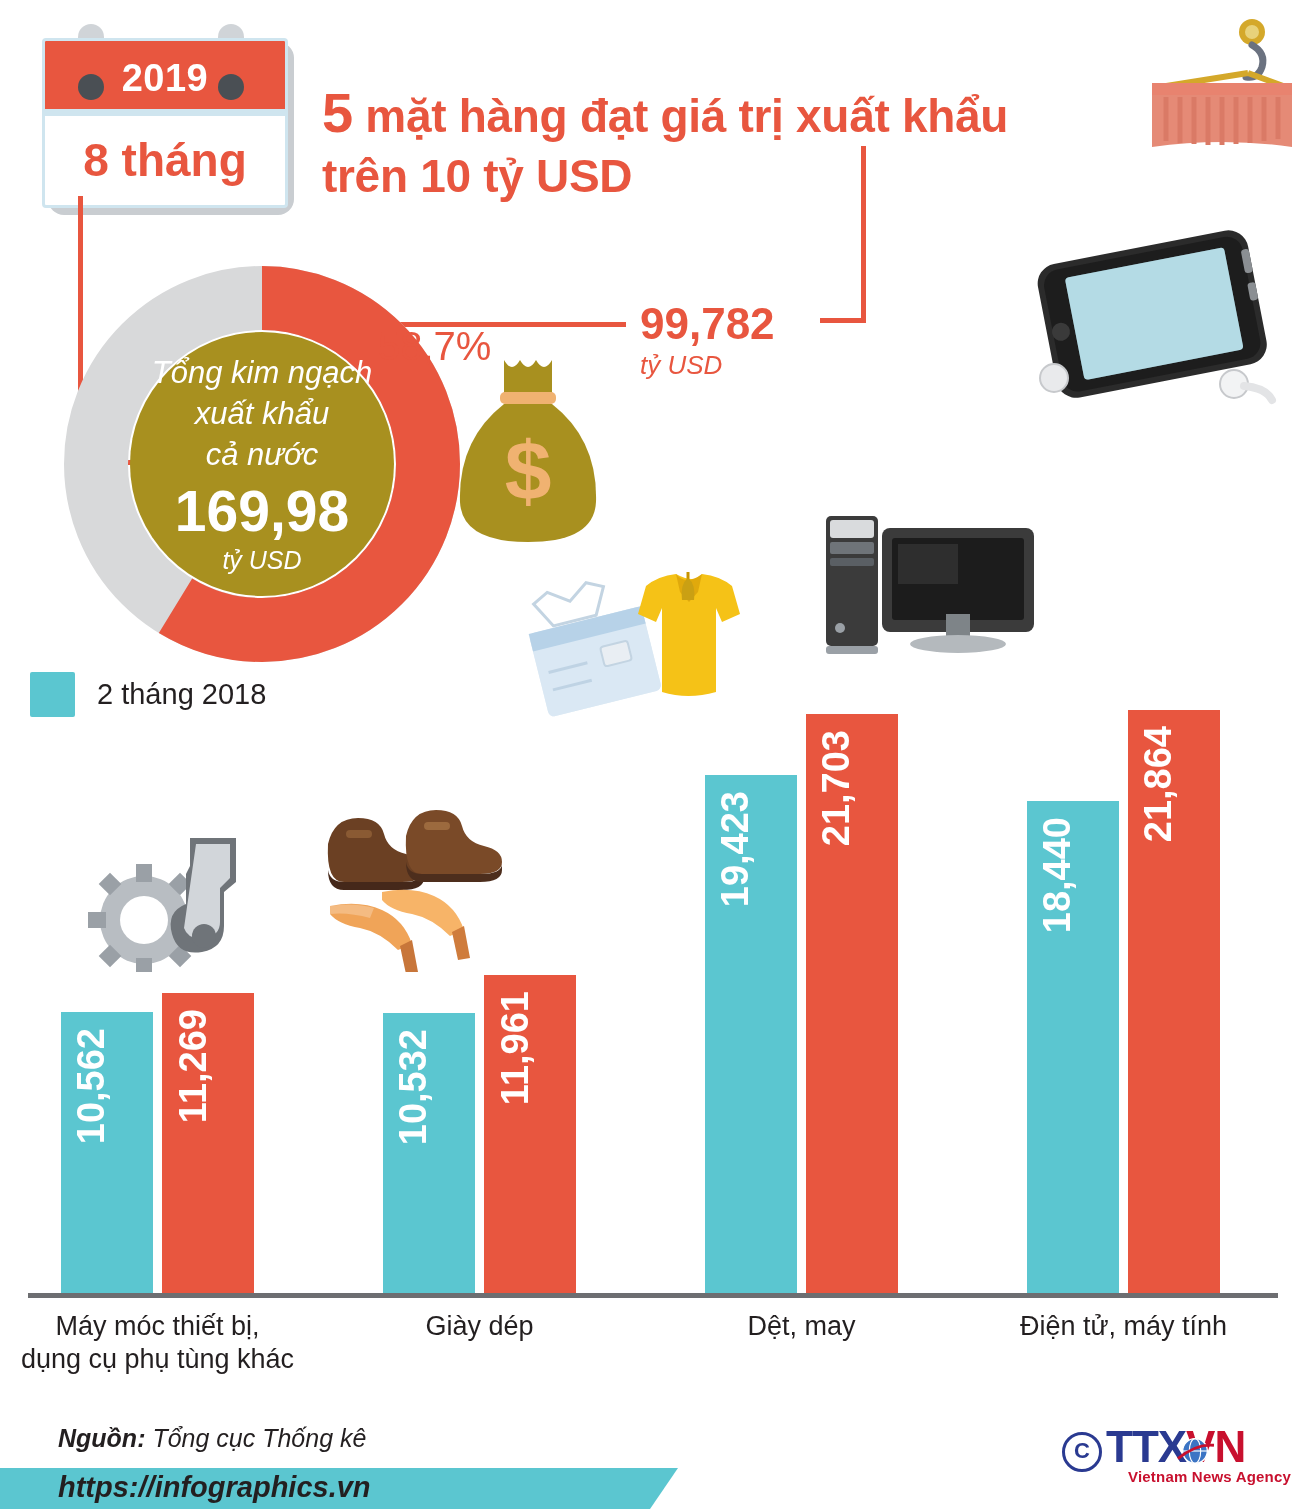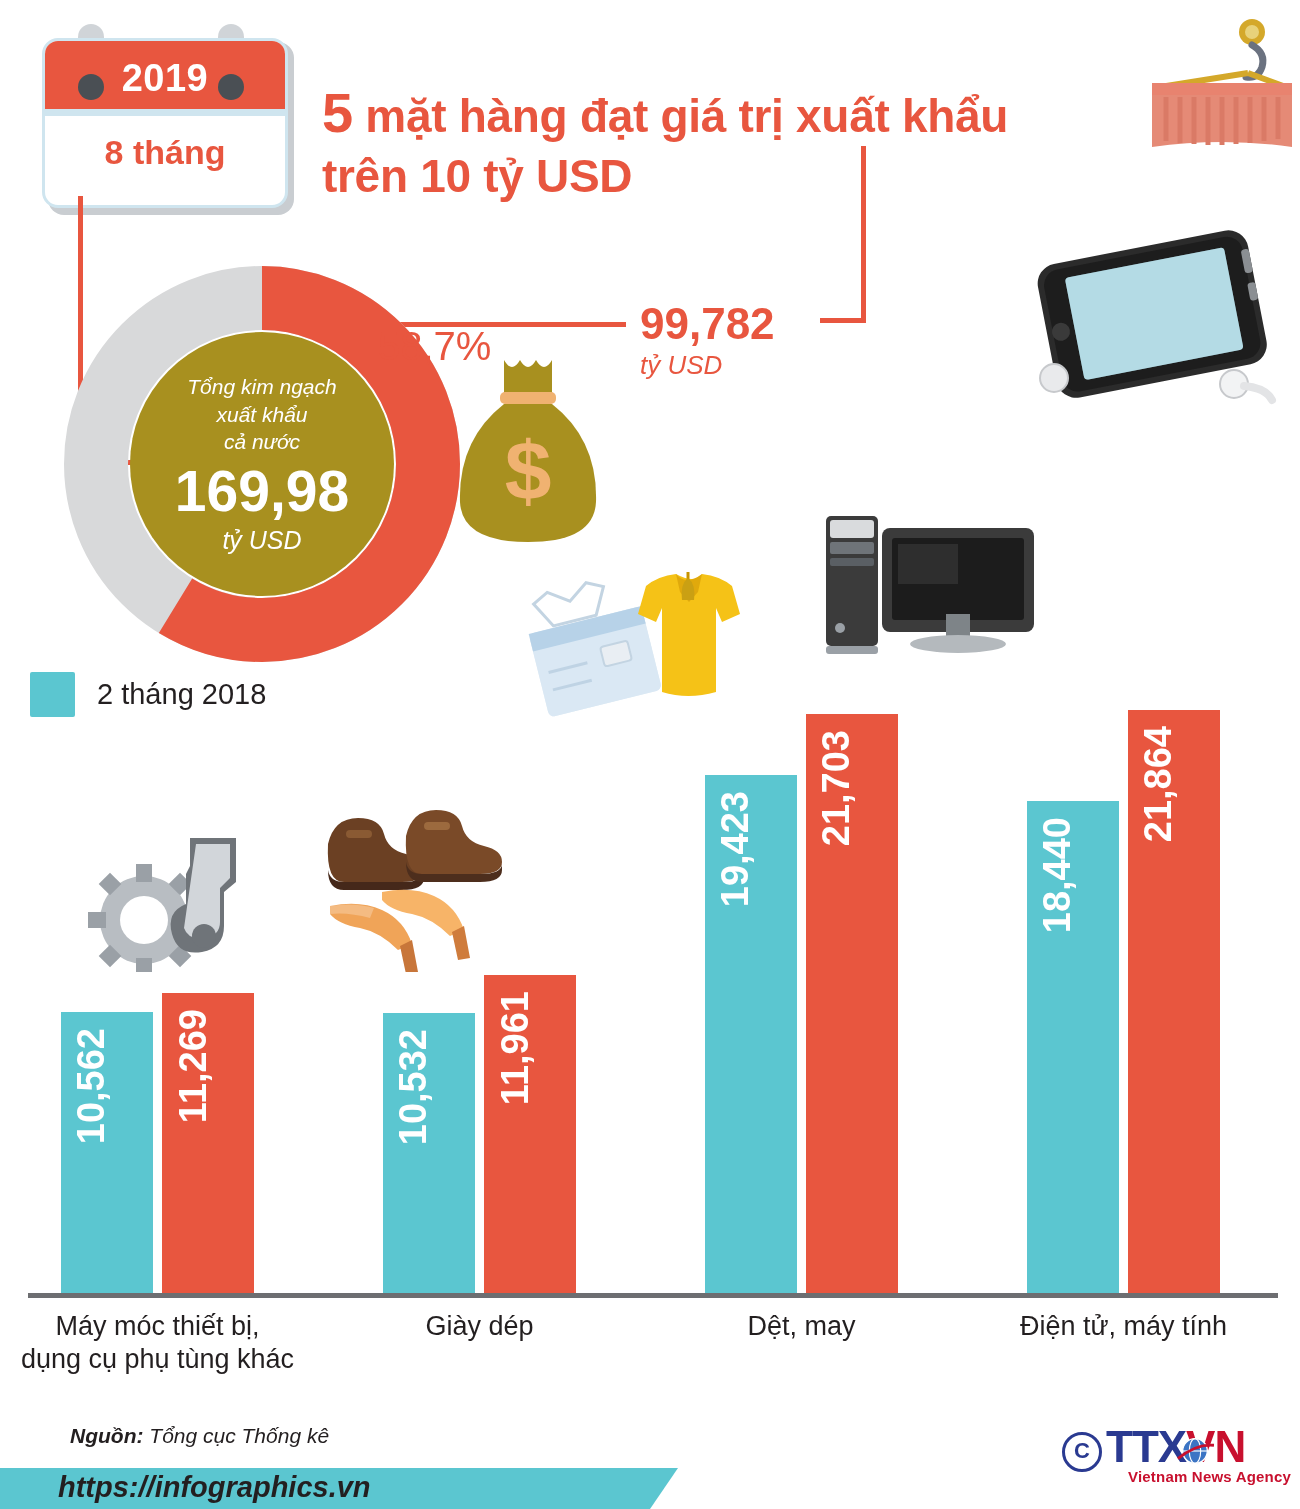--- a/index.html
+++ b/index.html
@@ -11,25 +11,25 @@
     position:relative;
     width:1300px;
     height:1509px;
     background:#ffffff;
     overflow:hidden;
   }
 
   
   .cal-wrap{position:absolute;left:42px;top:30px;width:252px;height:185px;}
   .cal-shadow{position:absolute;left:6px;top:12px;width:246px;height:173px;border-radius:16px;background:#c9cdd1;}
-  .cal-body{position:absolute;left:0;top:8px;width:246px;height:170px;border-radius:16px;background:#ffffff;border:3px solid #cfe5ef;box-sizing:border-box;overflow:hidden;}
+  .cal-body{position:absolute;left:0;top:8px;width:246px;height:170px;border-radius:4px;background:#ffffff;border:3px solid #cfe5ef;box-sizing:border-box;overflow:hidden;}
   .cal-head{position:absolute;left:0;top:0;width:100%;height:68px;background:#e8563f;}
   .cal-sub{position:absolute;left:0;top:68px;width:100%;height:7px;background:#cfe5ef;}
   .cal-year{position:absolute;left:0;top:16px;width:100%;text-align:center;color:#fff;font-size:38px;font-weight:bold;letter-spacing:.5px;}
-  .cal-month{position:absolute;left:0;top:92px;width:100%;text-align:center;color:#e8563f;font-size:34px;font-weight:bold;}
+  .cal-month{position:absolute;left:0;top:92px;width:100%;text-align:center;color:#e8563f;font-size:46px;font-weight:bold;}
   .ring{position:absolute;width:26px;height:62px;border-radius:13px;background:#d0d4d8;top:-6px;}
   .ring.l{left:36px;}
   .ring.r{left:176px;}
   .ring-dot{position:absolute;width:26px;height:26px;border-radius:50%;background:#4a4f54;top:44px;}
   .ring-dot.l{left:36px;}
   .ring-dot.r{left:176px;}
 
   
   .title{
     position:absolute;left:322px;top:78px;width:830px;
@@ -46,21 +46,21 @@
   .callout-pct{position:absolute;left:378px;top:276px;color:#e8563f;font-size:40px;font-weight:normal;margin-top:48px;}
   .callout-val{position:absolute;left:640px;top:302px;color:#e8563f;text-align:left;}
   .callout-val .num{font-size:44px;font-weight:bold;line-height:1;}
   .callout-val .unit{font-size:26px;font-style:italic;line-height:1.5;}
 
   .donut-center-text{
     position:absolute;left:0;top:0;width:396px;height:396px;
     display:flex;flex-direction:column;align-items:center;justify-content:center;
     color:#ffffff;font-style:italic;pointer-events:none;
   }
-  .donut-center-text .l{font-size:21px;line-height:1.32;}
+  .donut-center-text .l{font-size:31px;line-height:1.32;}
   .donut-center-text .v{font-size:57px;font-weight:bold;font-style:normal;line-height:1.18;margin-top:2px;}
   .donut-center-text .u{font-size:25px;line-height:1.2;}
 
   
   .moneybag{position:absolute;left:452px;top:352px;width:150px;height:200px;}
 
   
   .legend{position:absolute;left:30px;top:672px;}
   .legend-row{display:flex;align-items:center;margin-bottom:32px;}
   .legend-sw{width:45px;height:45px;border-radius:2px;}
@@ -73,21 +73,21 @@
     position:absolute;top:16px;left:50%;
     transform:translateX(-50%) rotate(-90deg);
     transform-origin:top left;
     color:#ffffff;font-weight:bold;font-size:38px;white-space:nowrap;
   }
   .axis{position:absolute;left:28px;top:1293px;width:1250px;height:5px;background:#6d6e71;}
 
   .cat{position:absolute;text-align:center;font-size:27px;color:#231f20;line-height:1.22;}
 
   
-  .src{position:absolute;left:70px;top:1424px;font-size:21px;font-style:italic;color:#231f20;}
+  .src{position:absolute;left:58px;top:1424px;font-size:25px;font-style:italic;color:#231f20;}
   .src b{font-weight:bold;}
   .urlbar{position:absolute;left:0;top:1468px;width:650px;height:41px;background:#5bc6d0;}
   .urlbar:after{content:"";position:absolute;right:-28px;top:0;border-top:41px solid #5bc6d0;border-right:28px solid transparent;}
   .urltx{position:absolute;left:58px;top:1471px;font-size:29px;font-style:italic;font-weight:bold;color:#231f20;z-index:2;}
   .copy{position:absolute;left:1062px;top:1432px;width:34px;height:34px;border:3px solid #2a3a91;border-radius:50%;color:#2a3a91;font-size:22px;font-weight:bold;text-align:center;line-height:32px;}
   .ttx-main{position:absolute;left:1106px;top:1422px;font-size:44px;font-weight:bold;color:#2a3a91;letter-spacing:-1px;}
   .ttx-v{color:#c8102e;}
   .ttx-sub{position:absolute;left:1128px;top:1468px;font-size:15px;font-weight:bold;color:#c8102e;letter-spacing:.2px;}
   .ttx-globe{position:absolute;left:1176px;top:1432px;width:38px;height:38px;}
 </style>

